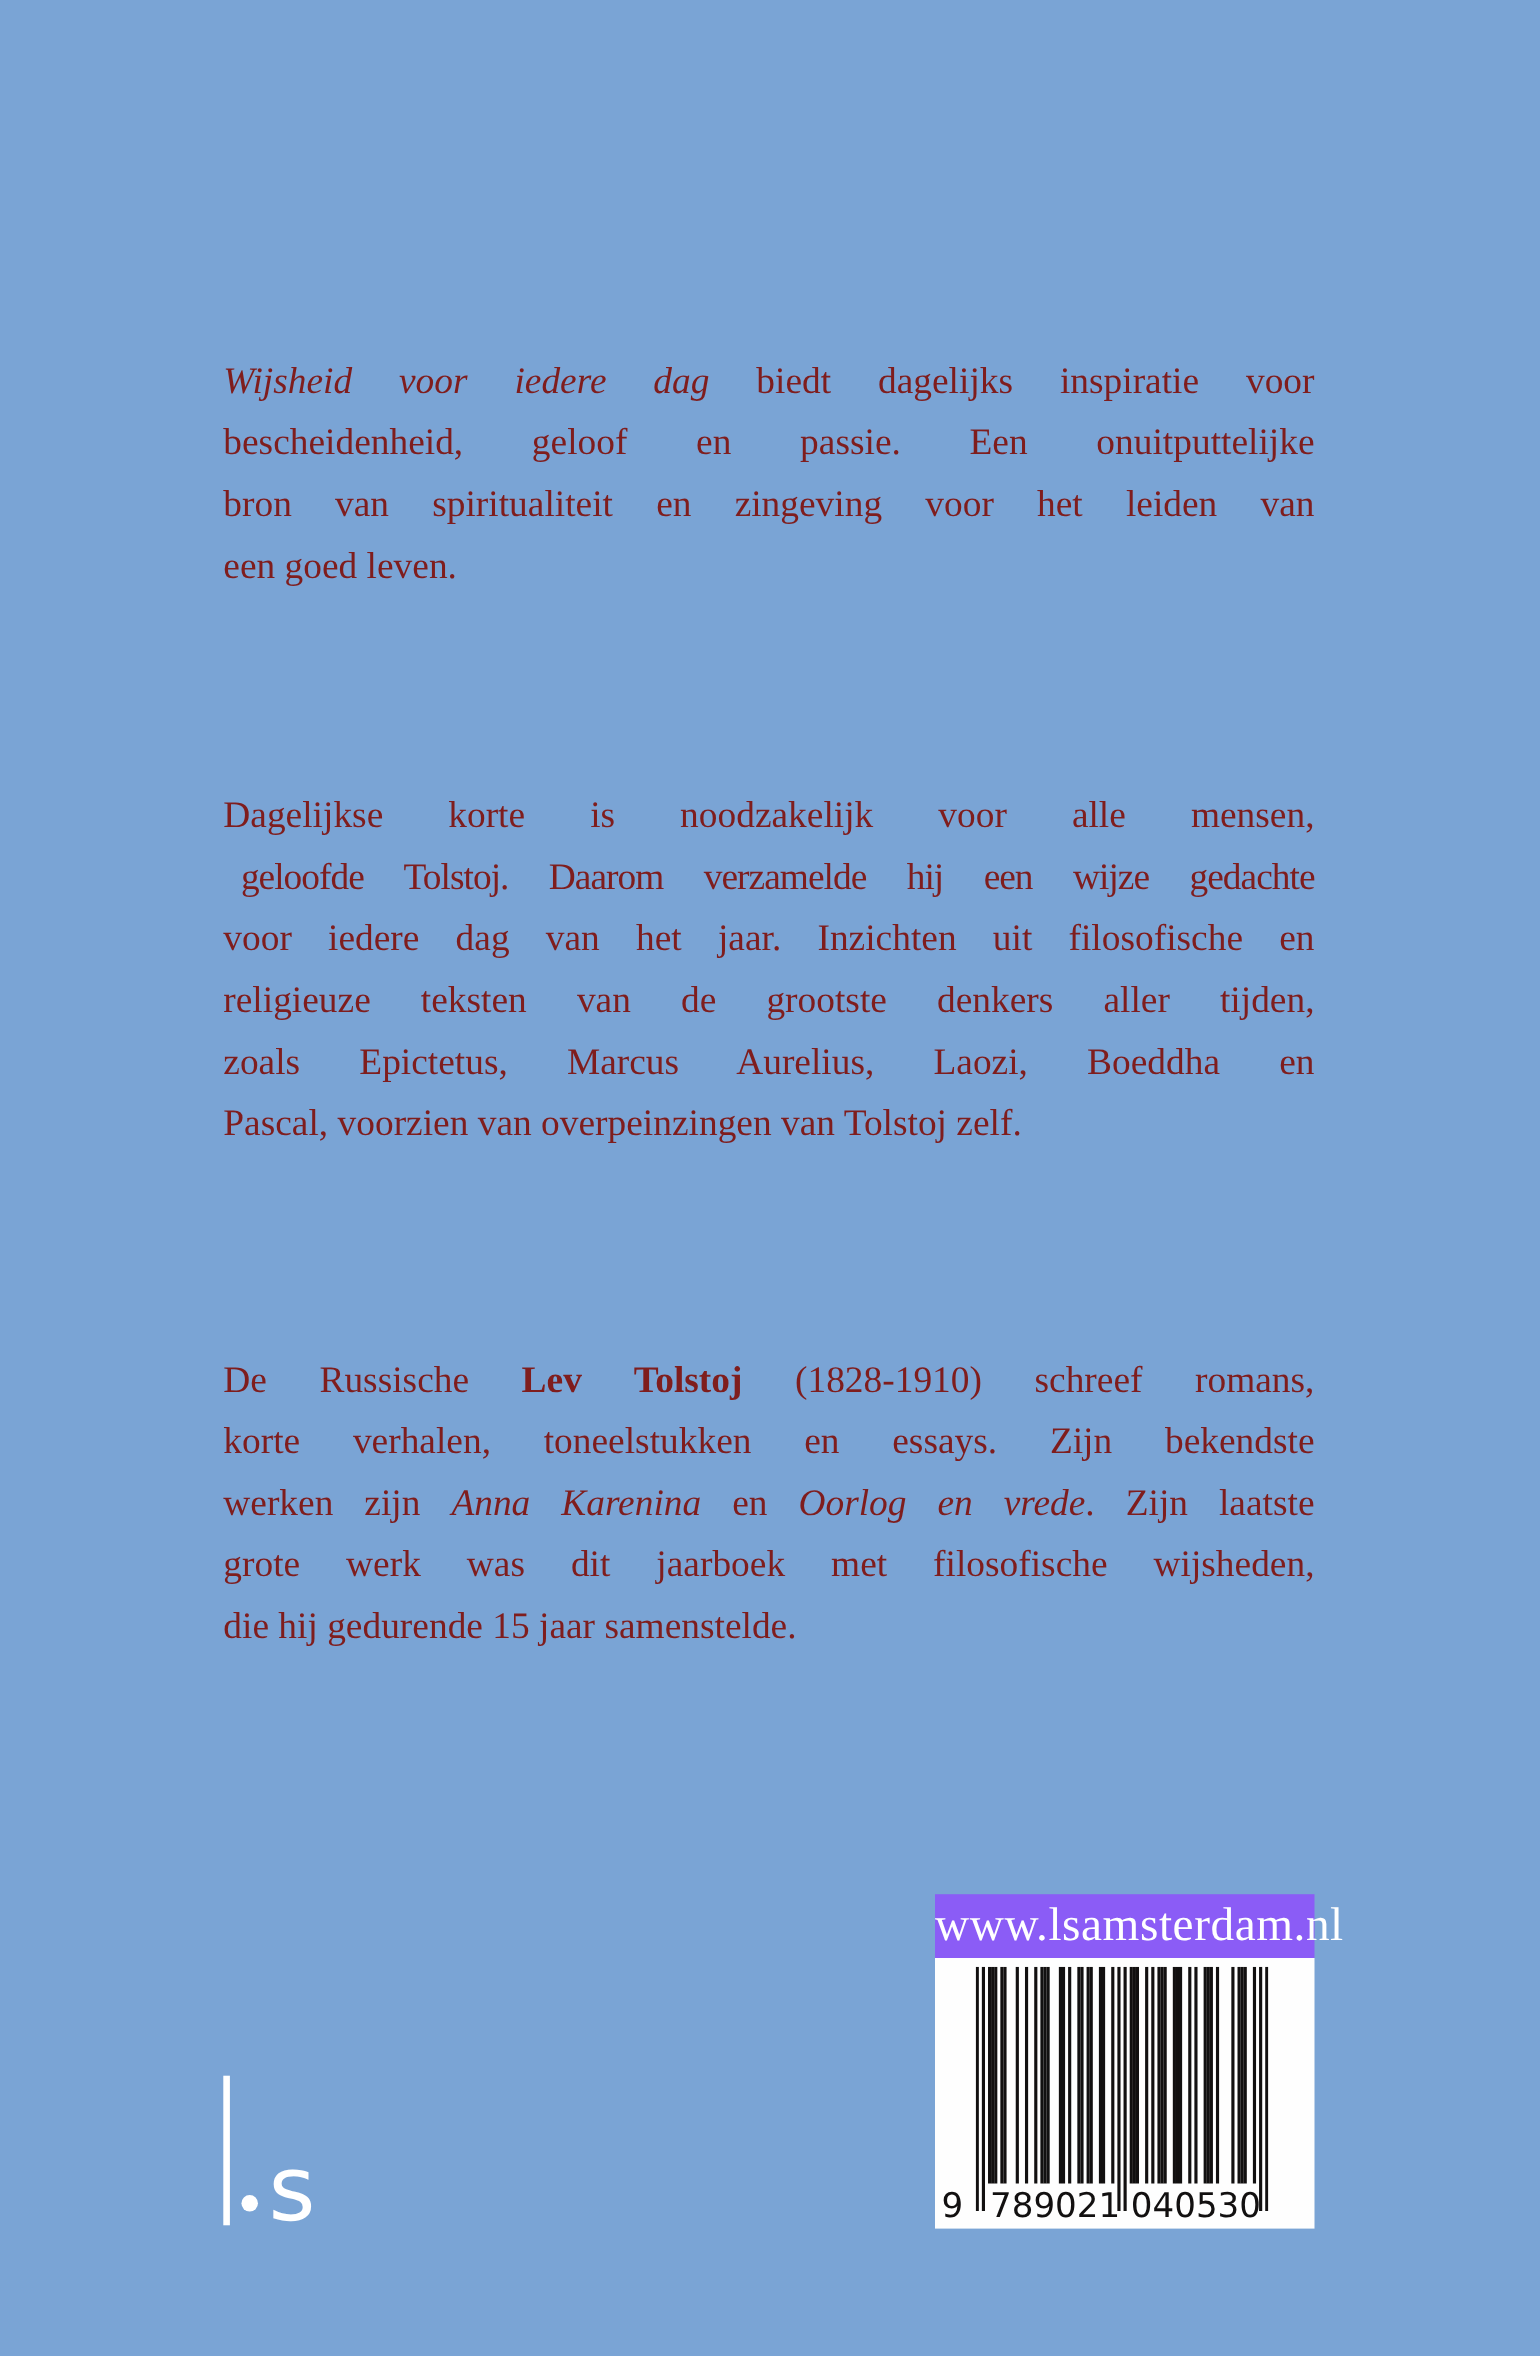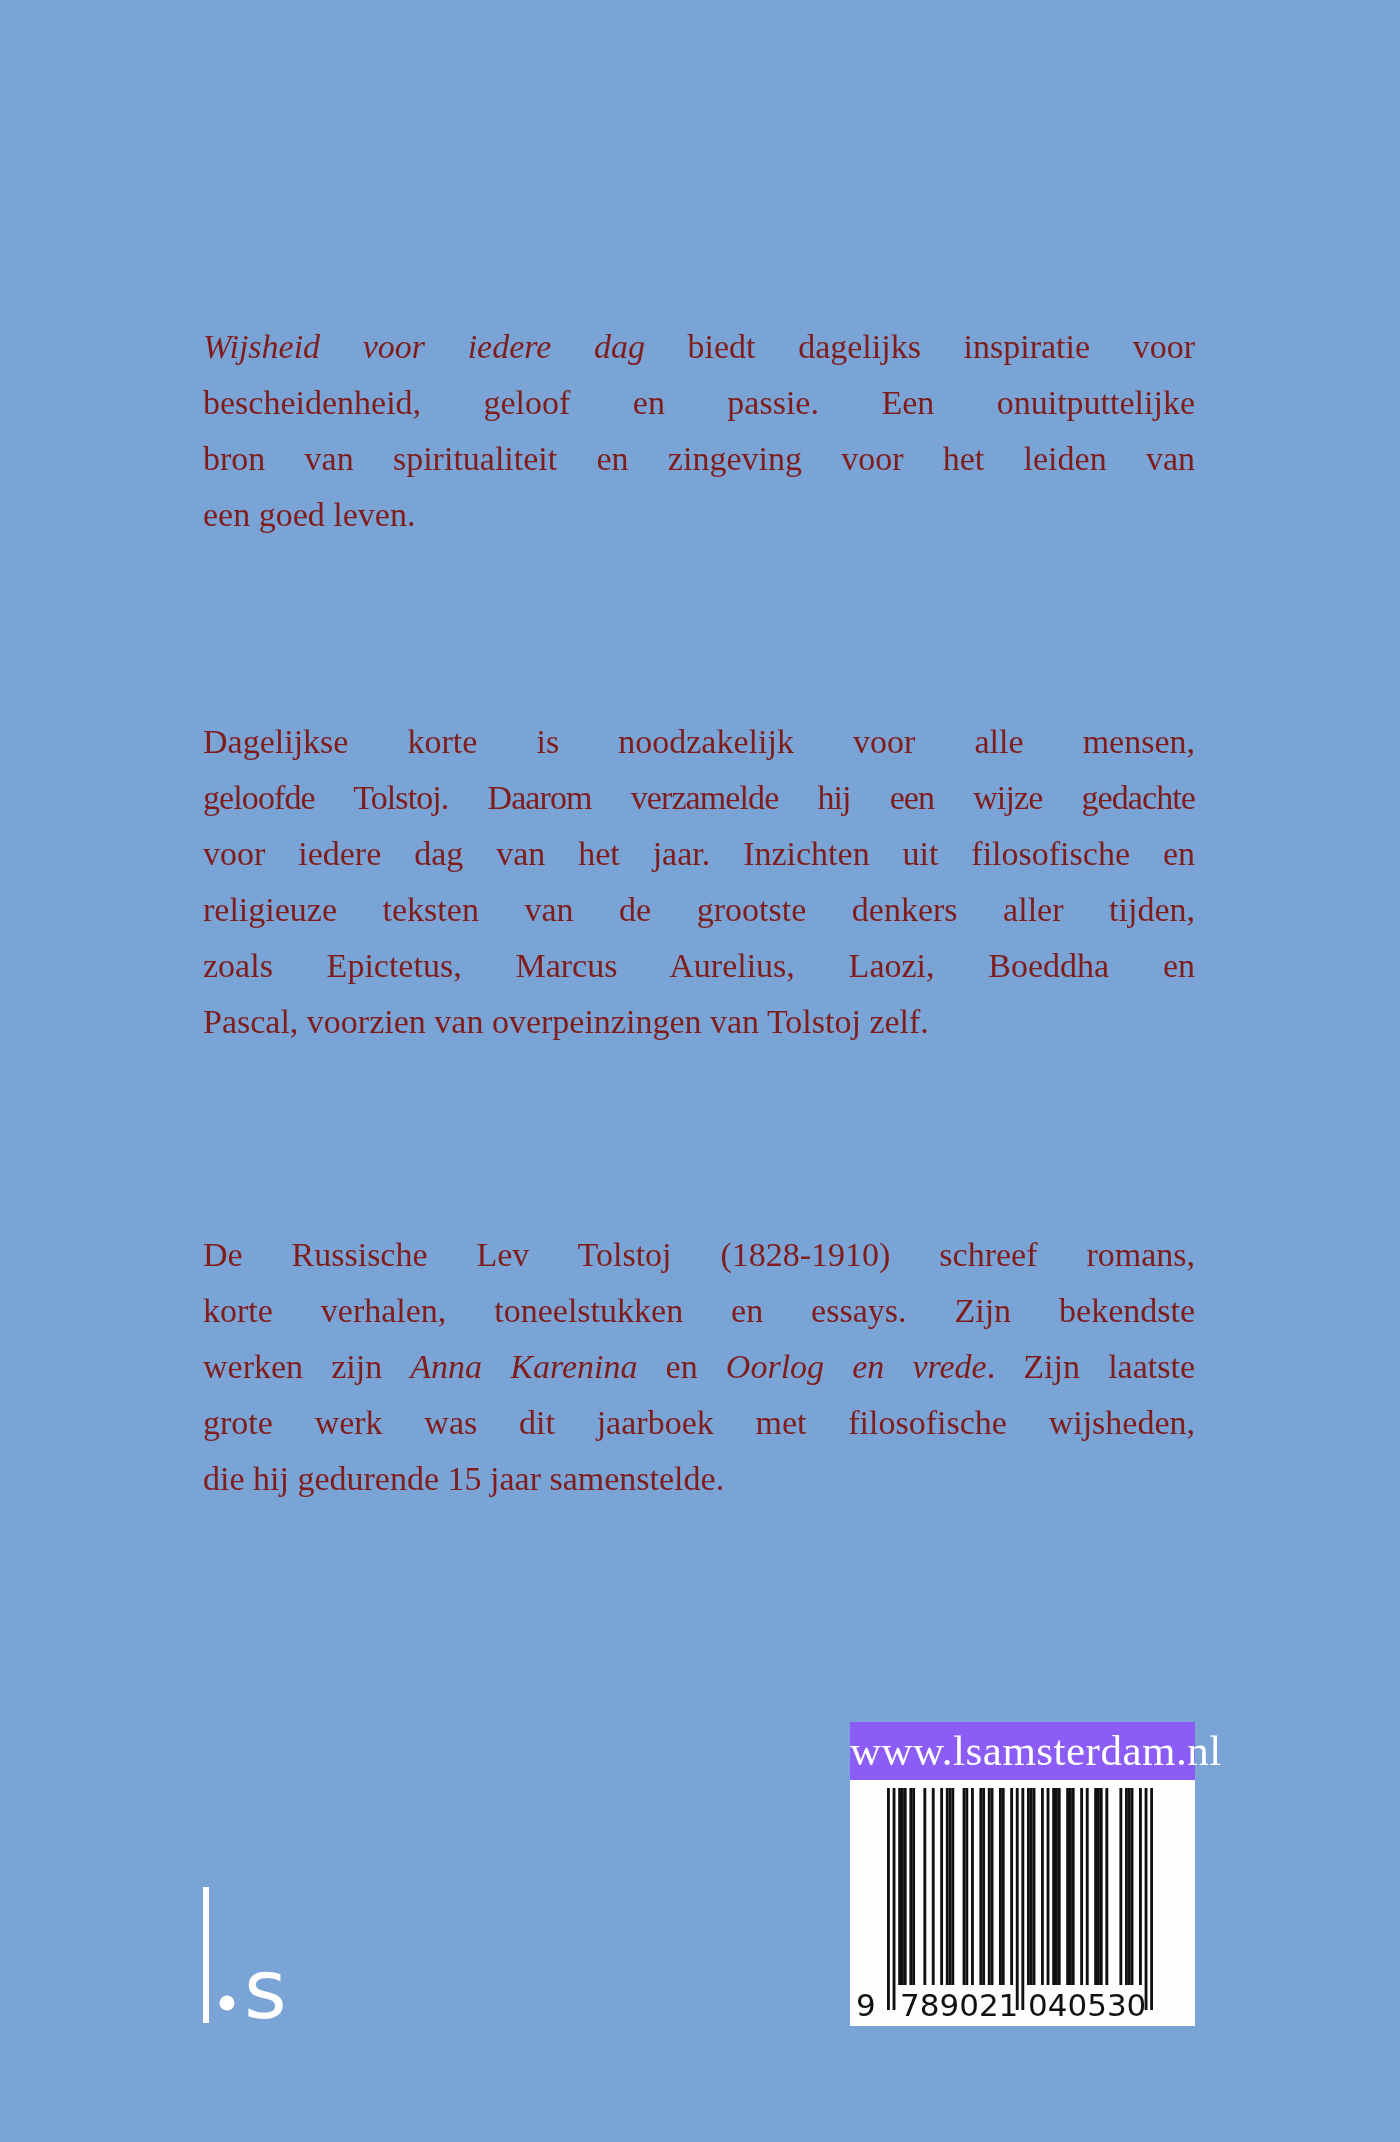--- a/index.html
+++ b/index.html
@@ -29,24 +29,25 @@
     text-align: justify;
     text-align-last: justify;
     white-space: nowrap;
   }
   .line.last {
     text-align-last: left;
   }
   .line.tight {
     word-spacing: -7px;
     letter-spacing: -0.9px;
+    margin-left: 16px;
   }
   .seg-regular { font-style: normal; font-weight: normal; }
   .seg-italic  { font-style: italic; }
-  .seg-bold    { font-weight: normal; }
+  .seg-bold    { font-weight: bold; }
 
   
   .logo {
     position: absolute;
     left: 199px; top: 1884px;
     width: 110px; height: 145px;
   }
 
   
   .barcode-wrap {

